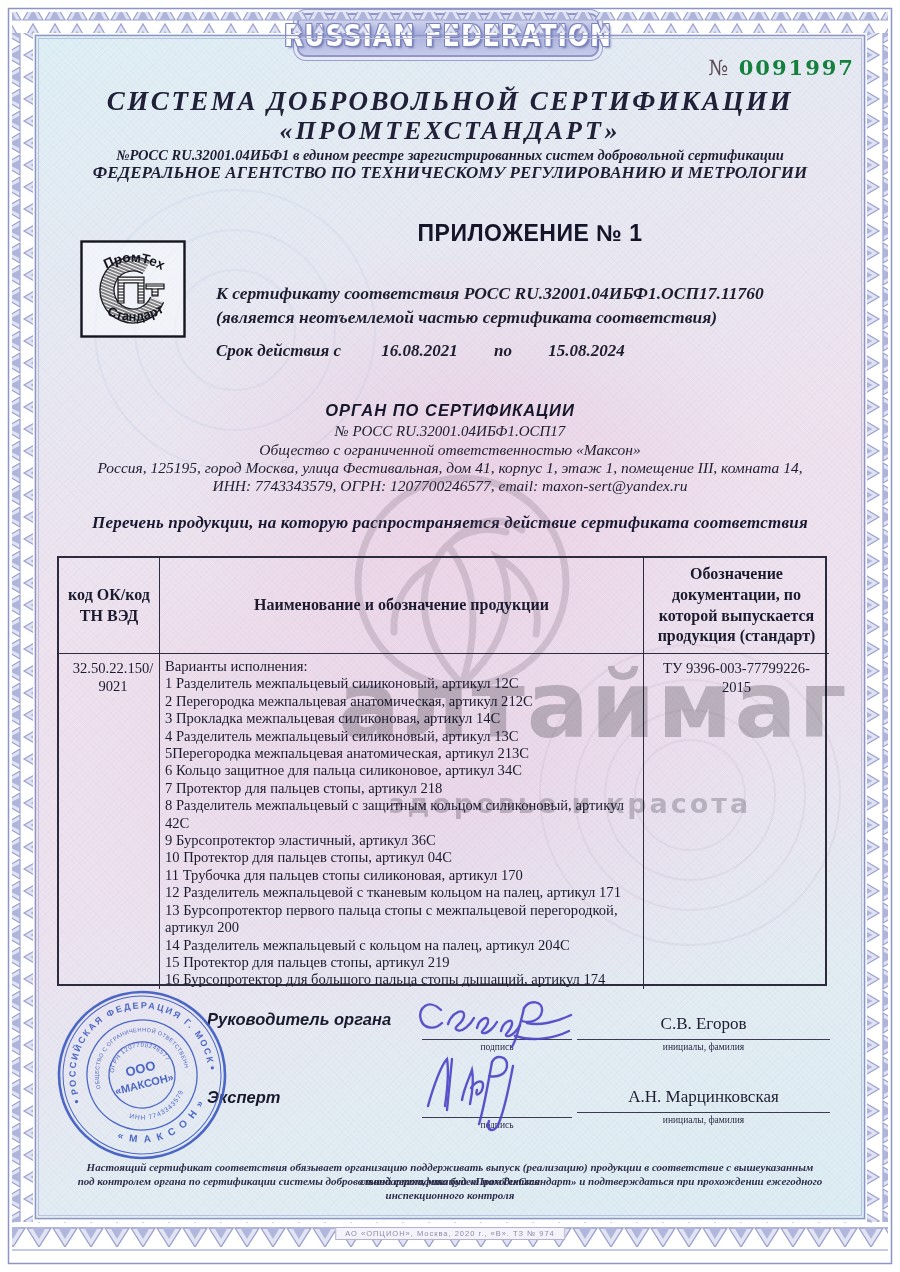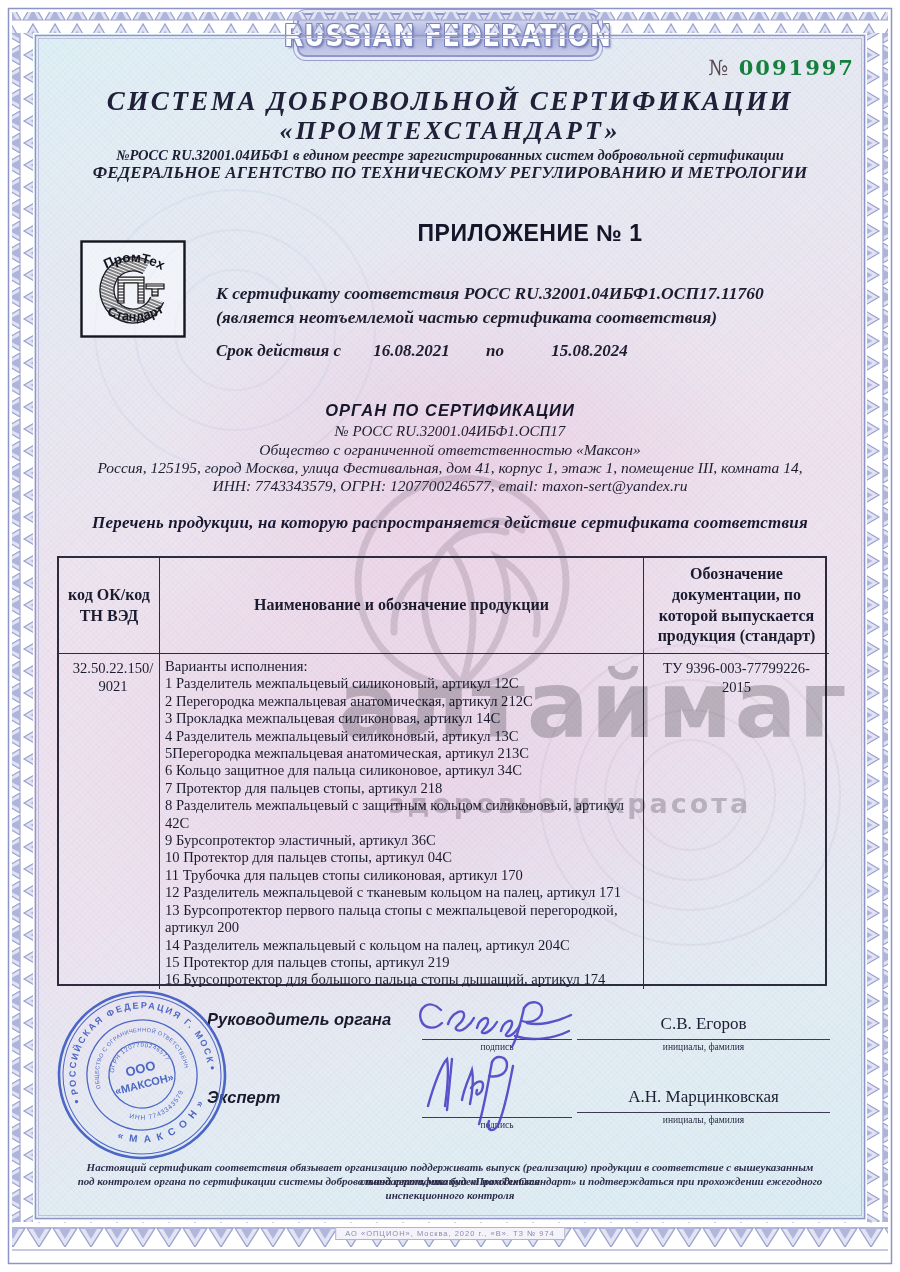--- a/index.html
+++ b/index.html
@@ -53,21 +53,21 @@
   .agency { top:163px; font-weight:bold; font-size:17px; color:#1e1e34; }
 
   .appendix-title {
     position:absolute; left:216px; top:220px; width:628px; text-align:center;
     font-family:"Liberation Sans", sans-serif; font-weight:bold; font-size:23px;
     color:#15152a; letter-spacing:0.5px;
   }
   .cert1 { left:216px; top:283px; font-weight:600; font-size:17.5px; }
   .cert2 { left:216px; top:307px; font-weight:600; font-size:17.5px; }
   .validity { left:216px; top:341px; font-weight:600; font-size:17px; white-space:nowrap; }
-  .validity .d1 { margin-left:28px; } .validity .po { margin-left:32px; } .validity .d2 { margin-left:43px; }
+  .validity .d1 { margin-left:36px; } .validity .po { margin-left:32px; } .validity .d2 { margin-left:32px; }
 
   .org-title { top:401px; font-family:"Liberation Sans", sans-serif; font-weight:bold; font-size:16.5px; letter-spacing:1px; color:#17172c; }
   .org-number { top:423px; font-size:15px; }
   .org-name { top:441px; font-size:15.5px; }
   .org-address { top:459px; font-size:15.5px; }
   .org-contacts { top:477px; font-size:15.5px; }
   .list-title { top:513px; font-weight:bold; font-size:17px; letter-spacing:0.2px; color:#181830; }
 
   .ptable {
     position:absolute; left:57px; top:556px; width:770px; height:430px;

